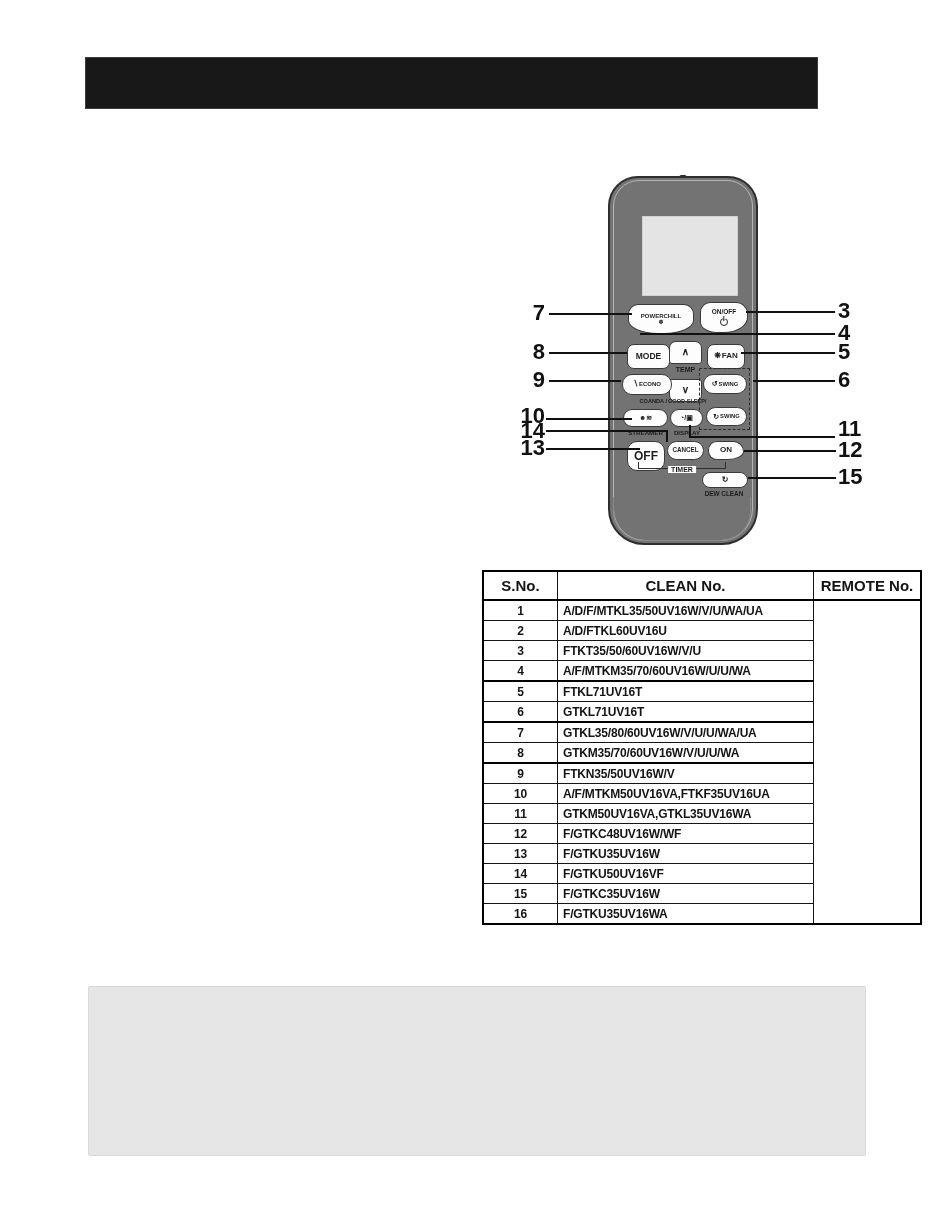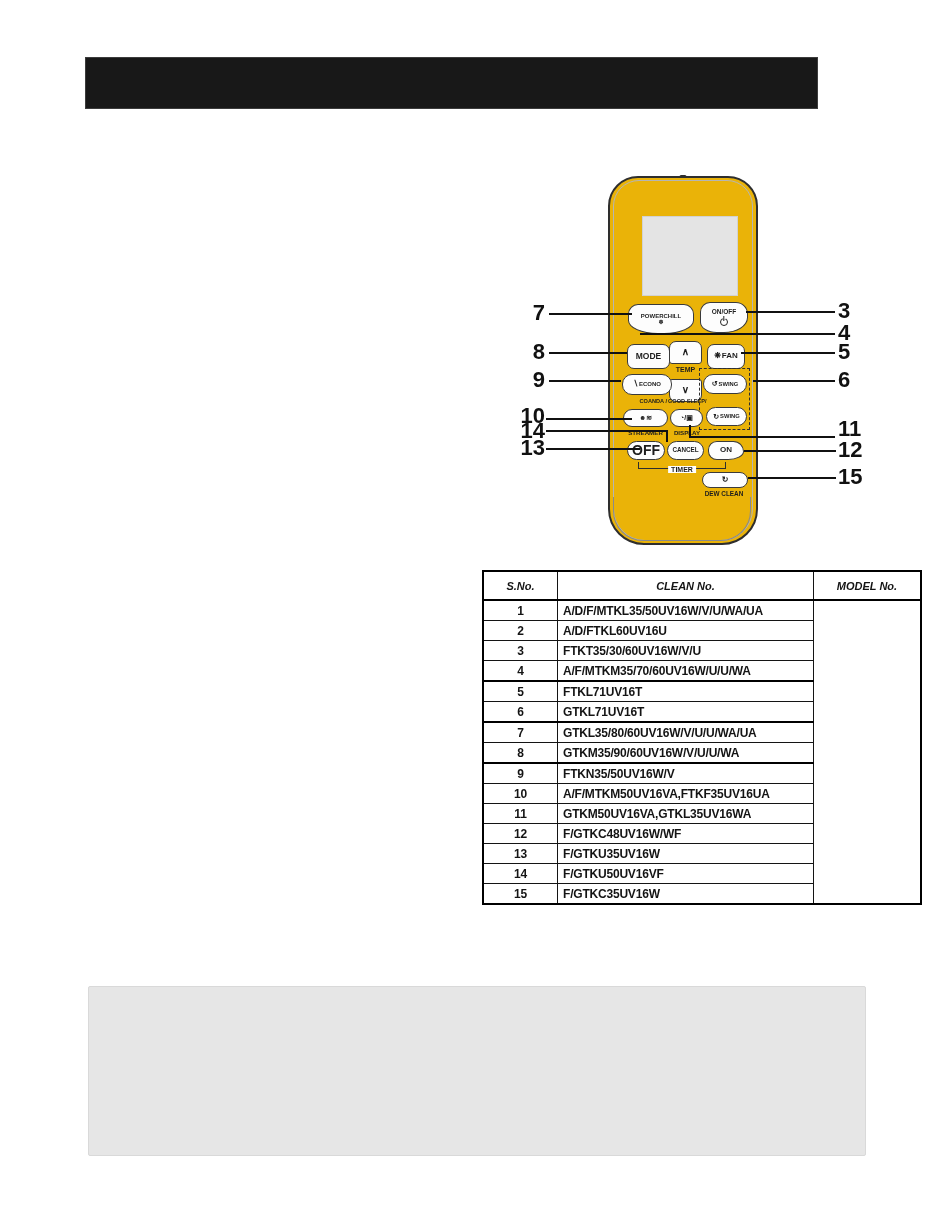--- a/index.html
+++ b/index.html
@@ -2,21 +2,21 @@
 <html><head>
 <meta charset="utf-8">
 <style>
   html,body{margin:0;padding:0;background:#fff;}
   body{width:950px;height:1229px;position:relative;font-family:"Liberation Sans",sans-serif;overflow:hidden;}
 
   
   .header-bar{position:absolute;left:85px;top:57px;width:733px;height:52px;background:#181818;border:1px solid #3c3c3c;box-sizing:border-box;}
 
   
-  .remote{position:absolute;left:608px;top:176px;width:150px;height:369px;background:#eab308;
+  .remote{position:absolute;left:608px;top:176px;width:150px;height:369px;background:#737373;
           border:2.5px solid #2e2e2e;border-radius:30px 30px 36px 36px;box-sizing:border-box;z-index:1;padding-left:24px;}
   .remote::before{content:'';position:absolute;inset:2px 3px;border:1px solid #b5b5b5;border-radius:26px 26px 32px 32px;pointer-events:none;}
   .notch{position:absolute;left:50%;top:-3px;transform:translateX(-50%);width:7px;height:3px;background:#2e2e2e;border-radius:2px;}
   .screen{position:absolute;left:32px;top:38px;width:94px;height:78px;background:#e4e4e4;border:1px solid #d2d2d2;}
   .bottom-cap{position:absolute;left:3px;bottom:2px;width:138px;height:44px;border:1.4px solid #8a8a8a;border-top:none;border-radius:0 0 30px 30px;box-sizing:border-box;}
 
   .btn{position:absolute;background:#fdfdfd;border:1.3px solid #3a3a3a;border-radius:9px;display:flex;
        flex-direction:column;align-items:center;justify-content:center;font-weight:bold;color:#1d1d1d;
        box-sizing:border-box;line-height:1.05;text-align:center;}
   .btn .ic{font-weight:bold;}
@@ -43,21 +43,21 @@
   .b-swing1 .ic,.b-swing2 .ic{font-size:7px;margin-right:1px;}
 
   .mini-label{position:absolute;font-weight:bold;color:#1d1d1d;text-align:center;line-height:1;}
   .lbl-coanda{left:3px;top:221px;width:54px;font-size:5.6px;text-align:right;}
   .lbl-goodsleep{left:58px;top:221px;width:48px;font-size:5.6px;text-align:left;}
   .b-streamer{left:13px;top:231px;width:45px;height:18px;font-size:7px;border-radius:9px;flex-direction:row;}
   .b-display{left:60px;top:231px;width:33px;height:18px;font-size:7px;border-radius:9px;flex-direction:row;}
   .lbl-streamer{left:8px;top:252px;width:55px;font-size:6.2px;}
   .lbl-display{left:55px;top:252px;width:44px;font-size:6.2px;}
 
-  .b-off{left:17px;top:263px;width:38px;height:19px;font-size:14px;border-radius:10px;}
+  .b-off{left:17px;top:263px;width:38px;height:30px;font-size:12px;border-radius:10px;}
   .b-cancel{left:57px;top:263px;width:37px;height:19px;font-size:6.3px;border-radius:10px;}
   .b-on{left:98px;top:263px;width:36px;height:19px;font-size:8px;border-radius:10px 12px 50% 10px;}
   .timer-bracket{position:absolute;left:28px;top:284px;width:88px;height:7px;border:1.5px solid #2e2e2e;border-top:none;box-sizing:border-box;}
   .lbl-timer{position:absolute;left:50%;bottom:-5px;transform:translateX(-50%);background:#fff;padding:0 3px;font-size:7px;font-weight:bold;color:#1d1d1d;}
 
   .b-dewclean{left:92px;top:294px;width:46px;height:16px;font-size:8px;border-radius:9px;}
   .lbl-dewclean{left:82px;top:313px;width:64px;font-size:6.4px;}
 
   
   .co{position:absolute;font-weight:bold;font-size:22px;line-height:18px;color:#111;z-index:3;}
@@ -81,21 +81,21 @@
   .l14v{left:666px;top:430px;height:12px;}
   .l11h{left:689px;top:436px;width:146px;}
   .l11v{left:689px;top:425px;height:13px;}
   .l13{left:546px;top:448px;width:94px;}
   .l12{left:744px;top:450px;width:92px;}
   .l15{left:748px;top:477px;width:88px;}
 
   
   .model-table{position:absolute;left:482px;top:570px;width:440px;border-collapse:collapse;
                border:2px solid #000;color:#141414;font-weight:bold;z-index:1;}
-  .model-table th{border:1px solid #141414;border-bottom:2px solid #000;height:27px;font-size:11px;padding:0 2px;font-style:italic;}
+  .model-table th{border:1px solid #141414;border-bottom:2px solid #000;height:27px;font-size:15px;padding:0 2px;}
   .model-table td{border:1px solid #141414;height:19px;font-size:12px;letter-spacing:-0.2px;padding:0;}
   .model-table td.sno{width:73px;text-align:center;}
   .model-table td.model{width:250px;text-align:left;padding-left:5px;}
   .model-table tr.group-end td{border-bottom:2px solid #000;}
 
   
   .note-box{position:absolute;left:88px;top:986px;width:778px;height:170px;background:#e6e6e6;border:1px solid #d9d9d9;border-radius:2px;box-sizing:border-box;}
 </style>
 </head>
 <body>
@@ -209,55 +209,55 @@
 <div class="co r n6">6</div>
 <div class="co r n11">11</div>
 <div class="co r n12">12</div>
 <div class="co r n15">15</div>
 
 <table class="model-table">
   <thead>
     <tr>
       <th>S.No.</th>
       <th>CLEAN No.</th>
-      <th>MODEL No.</th>
+      <th>REMOTE No.</th>
     </tr>
   </thead>
   <tbody>
       <tr>
         <td class="sno">1</td>
         <td class="model">A/D/F/MTKL35/50UV16W/V/U/WA/UA</td>
       </tr>
       <tr>
         <td class="sno">2</td>
         <td class="model">A/D/FTKL60UV16U</td>
       </tr>
       <tr>
         <td class="sno">3</td>
-        <td class="model">FTKT35/30/60UV16W/V/U</td>
+        <td class="model">FTKT35/50/60UV16W/V/U</td>
       </tr>
       <tr class="group-end">
         <td class="sno">4</td>
         <td class="model">A/F/MTKM35/70/60UV16W/U/U/WA</td>
       </tr>
       <tr>
         <td class="sno">5</td>
         <td class="model">FTKL71UV16T</td>
       </tr>
       <tr class="group-end">
         <td class="sno">6</td>
         <td class="model">GTKL71UV16T</td>
       </tr>
       <tr>
         <td class="sno">7</td>
         <td class="model">GTKL35/80/60UV16W/V/U/U/WA/UA</td>
       </tr>
       <tr class="group-end">
         <td class="sno">8</td>
-        <td class="model">GTKM35/90/60UV16W/V/U/U/WA</td>
+        <td class="model">GTKM35/70/60UV16W/V/U/U/WA</td>
       </tr>
       <tr>
         <td class="sno">9</td>
         <td class="model">FTKN35/50UV16W/V</td>
       </tr>
       <tr>
         <td class="sno">10</td>
         <td class="model">A/F/MTKM50UV16VA,FTKF35UV16UA</td>
       </tr>
       <tr>
@@ -273,16 +273,20 @@
         <td class="model">F/GTKU35UV16W</td>
       </tr>
       <tr>
         <td class="sno">14</td>
         <td class="model">F/GTKU50UV16VF</td>
       </tr>
       <tr>
         <td class="sno">15</td>
         <td class="model">F/GTKC35UV16W</td>
       </tr>
+      <tr>
+        <td class="sno">16</td>
+        <td class="model">F/GTKU35UV16WA</td>
+      </tr>
     </tbody>
 </table>
 
 <div class="note-box"></div>
 
 </body></html>

